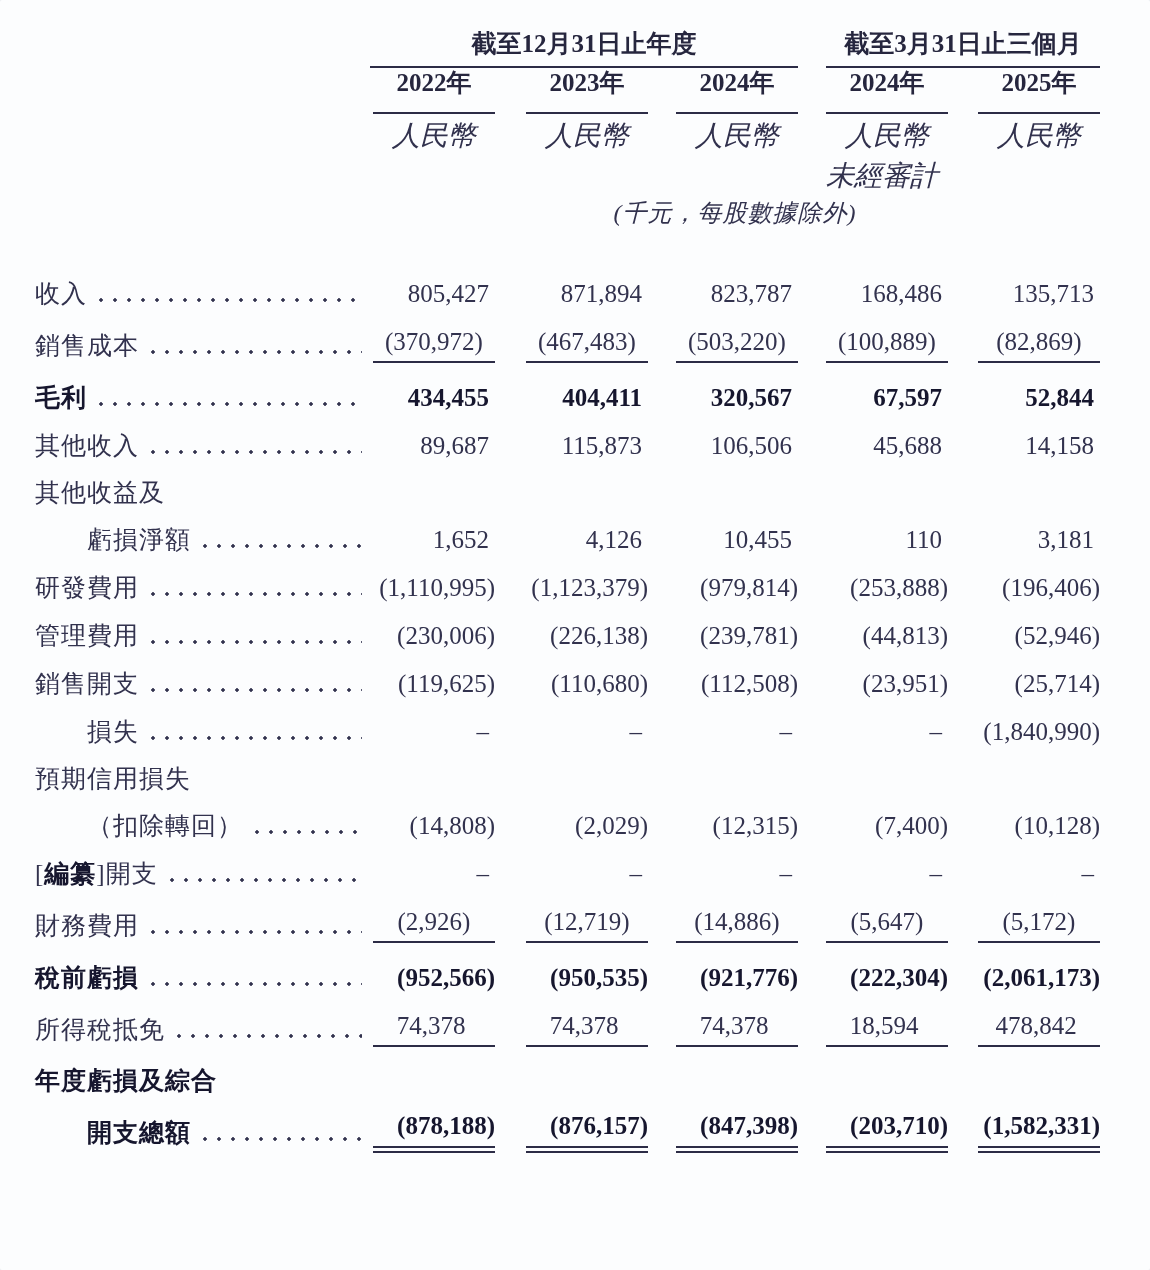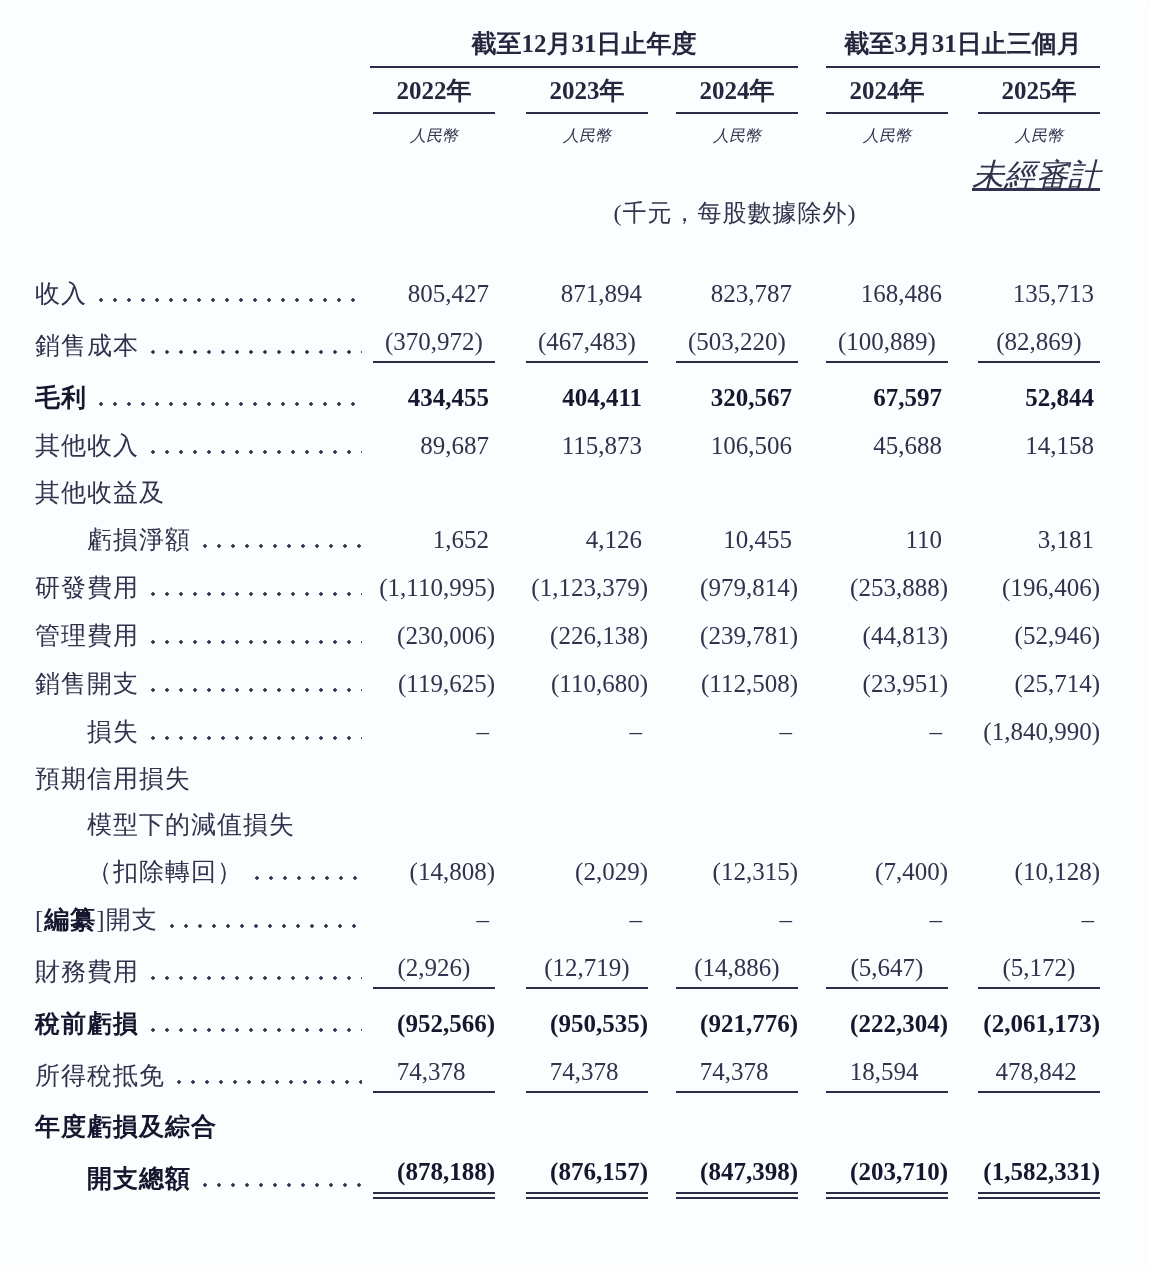--- a/index.html
+++ b/index.html
@@ -34,28 +34,28 @@
   tr.hg td{height:50px;vertical-align:bottom;}
   .gbox{
     font-weight:bold;text-align:center;color:#26263e;
     border-bottom:2.5px solid #2c2c46;padding-bottom:9px;
   }
   .gboxq{width:274px;margin-left:auto;}
   tr.hy td{height:46px;vertical-align:bottom;}
   .ybox{
     width:122px;margin-left:auto;text-align:center;
     font-weight:bold;color:#26263e;
-    border-bottom:2px solid #2c2c46;padding-bottom:8px;
+    border-bottom:2px solid #2c2c46;padding-bottom:16px;
   }
   tr.hc td{height:44px;}
-  .cbox{width:122px;margin-left:auto;text-align:center;font-style:italic;font-size:16px;}
+  .cbox{width:122px;margin-left:auto;text-align:center;font-style:italic;font-size:28px;}
   tr.hu td{height:36px;}
-  .ubox{width:274px;margin-left:auto;text-align:right;font-style:italic;font-size:32px;text-decoration:underline;}
+  .ubox{width:274px;margin-left:auto;text-align:left;font-style:italic;font-size:28px;}
   tr.hn td{height:40px;}
-  .nbox{text-align:center;font-size:24px;letter-spacing:1px;}
+  .nbox{text-align:center;font-style:italic;font-size:24px;letter-spacing:1px;}
   
   tr.spacer td{height:36px;}
   tbody tr.r{height:48px;}
   tbody tr.lo{height:46px;}
   tbody tr.hr1{height:56px;}
   tbody tr.hr2{height:58px;}
   tr.b{font-weight:bold;}
   tr.b td, tr.b .val{color:#16162e;}
   .lbl-line{display:flex;align-items:flex-end;letter-spacing:1px;text-align:right;}
   .lbl-line .ind-pad{display:inline-block;width:52px;flex:0 0 52px;}
@@ -374,33 +374,20 @@
             <div class="lbl-line">
               <span>預期信用損失</span>
             </div>
           </td>
           <td class="num"></td>
           <td class="num"></td>
           <td class="num"></td>
           <td class="num"></td>
           <td class="num"></td>
         </tr>
-        <tr class="r lo">
-          <td class="lbl">
-            <div class="lbl-line">
-              <span class="ind-pad"></span>
-              <span>模型下的減值損失</span>
-            </div>
-          </td>
-          <td class="num"></td>
-          <td class="num"></td>
-          <td class="num"></td>
-          <td class="num"></td>
-          <td class="num"></td>
-        </tr>
         <tr class="r">
           <td class="lbl">
             <div class="lbl-line">
               <span class="ind-pad"></span>
               <span>（扣除轉回）</span>
               <span class="dots"></span>
             </div>
           </td>
           <td class="num">
             <div class="box"><span class="val pp">(14,808)</span></div>

